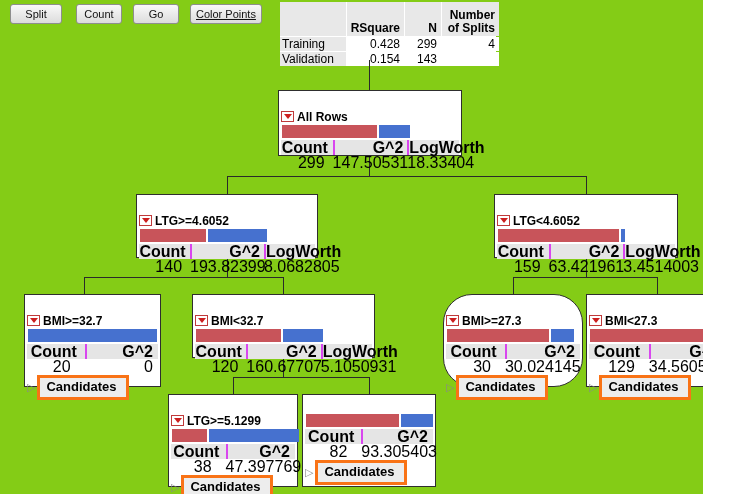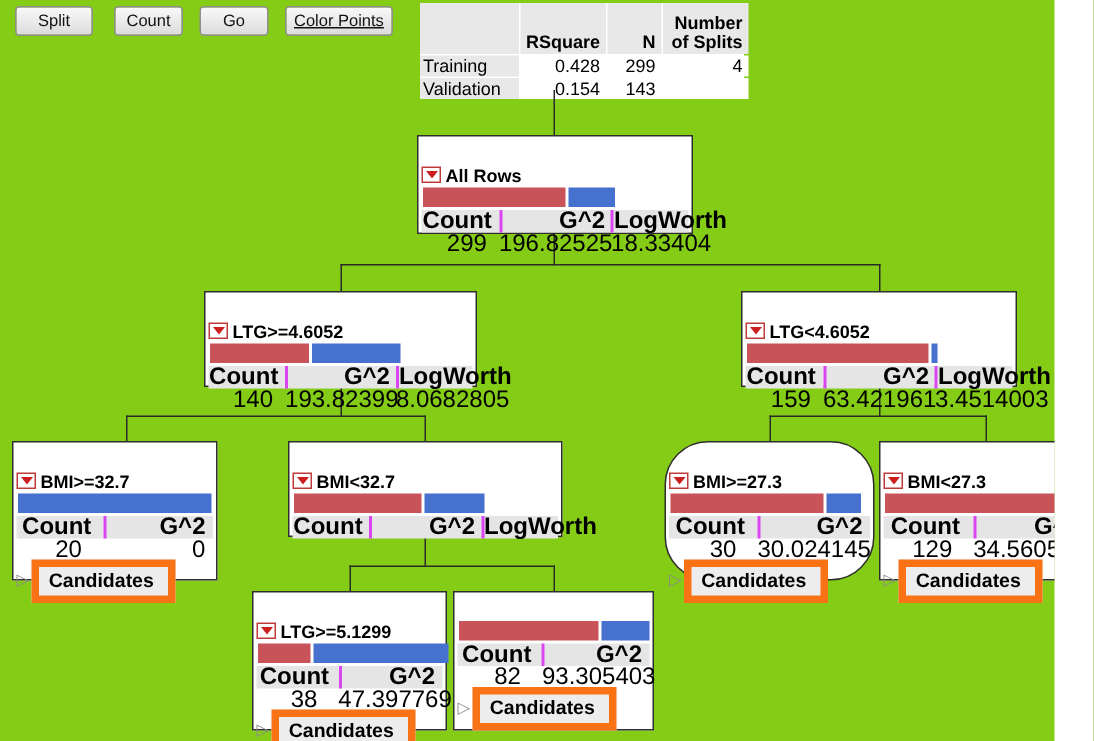--- a/index.html
+++ b/index.html
@@ -40,21 +40,21 @@
   .c-count, .c-g2, .c-lw { display:inline-block; text-align:right; }
   .stats-3 .c-count { width:29%; padding-right:8px; }
   .stats-3 .c-g2    { width:42%; padding-right:4px; }
   .stats-3 .c-lw    { width:29%; padding-right:3px; }
   .stats-2 .c-count { width:44%; padding-right:14px; }
   .stats-2 .c-g2    { width:56%; padding-right:5px; }
   .shead .c-count { text-align:center; padding-right:4px; }
 
   .cand-row { display:flex; align-items:center; gap:2px; margin-top:3px; height:21px; }
   .cand-arrow { color:#8a8a8a; font-size:11px; line-height:11px; cursor:pointer; }
-  .cand-btn { background:#ededed; border:5px solid #f97316; font-weight:bold; font-size:13px;
+  .cand-btn { background:#ededed; border:3px solid #f97316; font-weight:bold; font-size:13px;
     padding:1px 9px 2px 6px; line-height:16px; cursor:pointer; }
 
   
   .vline, .hline { position:absolute; background:#2a2a2a; }
   .vline { width:1px; }
   .hline { height:1px; }
 </style>
 </head>
 <body>
 
@@ -113,21 +113,21 @@
         <span class="seg seg-blue" style="width: 24%; background: rgb(70, 113, 207); margin-left: 2px;"></span>
       </div>
     <div class="stats stats-3">
       <div class="srow shead">
         <span class="c-count">Count</span>
           <span class="c-g2">G^2</span>
           <span class="c-lw">LogWorth</span>
       </div>
       <div class="srow">
         <span class="c-count">299</span>
-          <span class="c-g2">196.82525</span>
+          <span class="c-g2">147.50531</span>
           <span class="c-lw">18.33404</span>
       </div>
     </div>
   </div>
 
   <div class="node" style="left:136px;top:194px;width:182px;height:64px;">
     <div class="node-title">
       <span class="rt-icon">
           <span class="rt-tri"></span>
         </span>
@@ -169,21 +169,21 @@
           <span class="c-lw">LogWorth</span>
       </div>
       <div class="srow">
         <span class="c-count">159</span>
           <span class="c-g2">63.421961</span>
           <span class="c-lw">3.4514003</span>
       </div>
     </div>
   </div>
 
-  <div class="node" style="left:8px;top:294px;width:137px;height:93px;">
+  <div class="node" style="left:24px;top:294px;width:137px;height:93px;">
     <div class="node-title">
       <span class="rt-icon">
           <span class="rt-tri"></span>
         </span>
       <span>BMI&gt;=32.7</span>
     </div>
     <div class="bar">
         <span class="seg seg-red" style="width: 0%; background: rgb(200, 84, 90);"></span>
         <span class="seg seg-blue" style="width: 100%; background: rgb(70, 113, 207);"></span>
       </div>
@@ -213,20 +213,25 @@
     <div class="bar">
         <span class="seg seg-red" style="width: 66%; background: rgb(200, 84, 90);"></span>
         <span class="seg seg-blue" style="width: 31%; background: rgb(70, 113, 207); margin-left: 2px;"></span>
       </div>
     <div class="stats stats-3">
       <div class="srow shead">
         <span class="c-count">Count</span>
           <span class="c-g2">G^2</span>
           <span class="c-lw">LogWorth</span>
       </div>
+      <div class="srow">
+        <span class="c-count">120</span>
+          <span class="c-g2">160.67707</span>
+          <span class="c-lw">5.1050931</span>
+      </div>
     </div>
   </div>
 
   <div class="node" style="left:443px;top:294px;width:140px;height:93px;border-radius:29px;">
     <div class="node-title">
       <span class="rt-icon">
           <span class="rt-tri"></span>
         </span>
       <span>BMI&gt;=27.3</span>
     </div>

